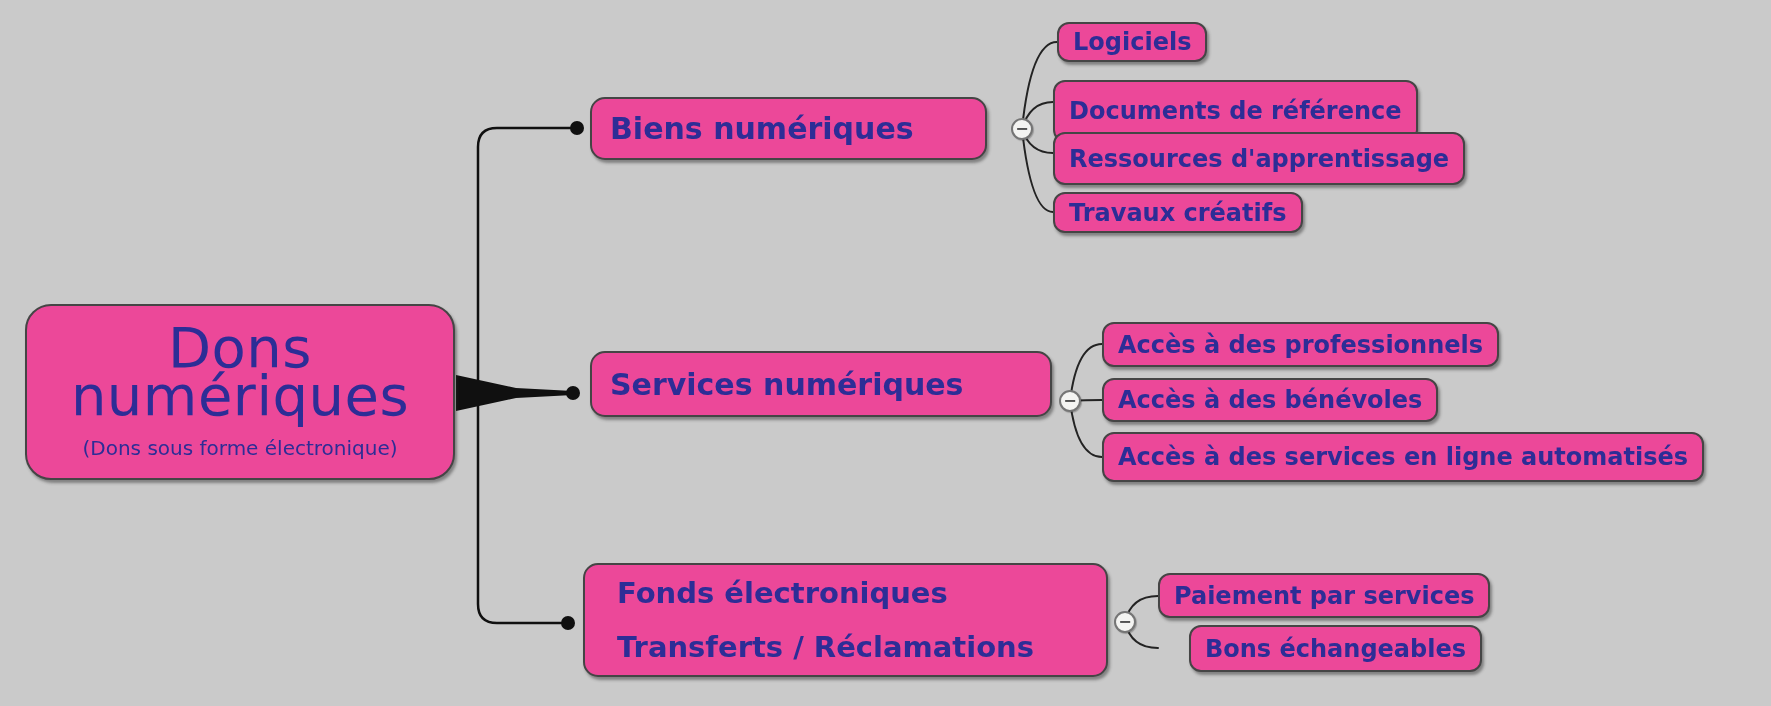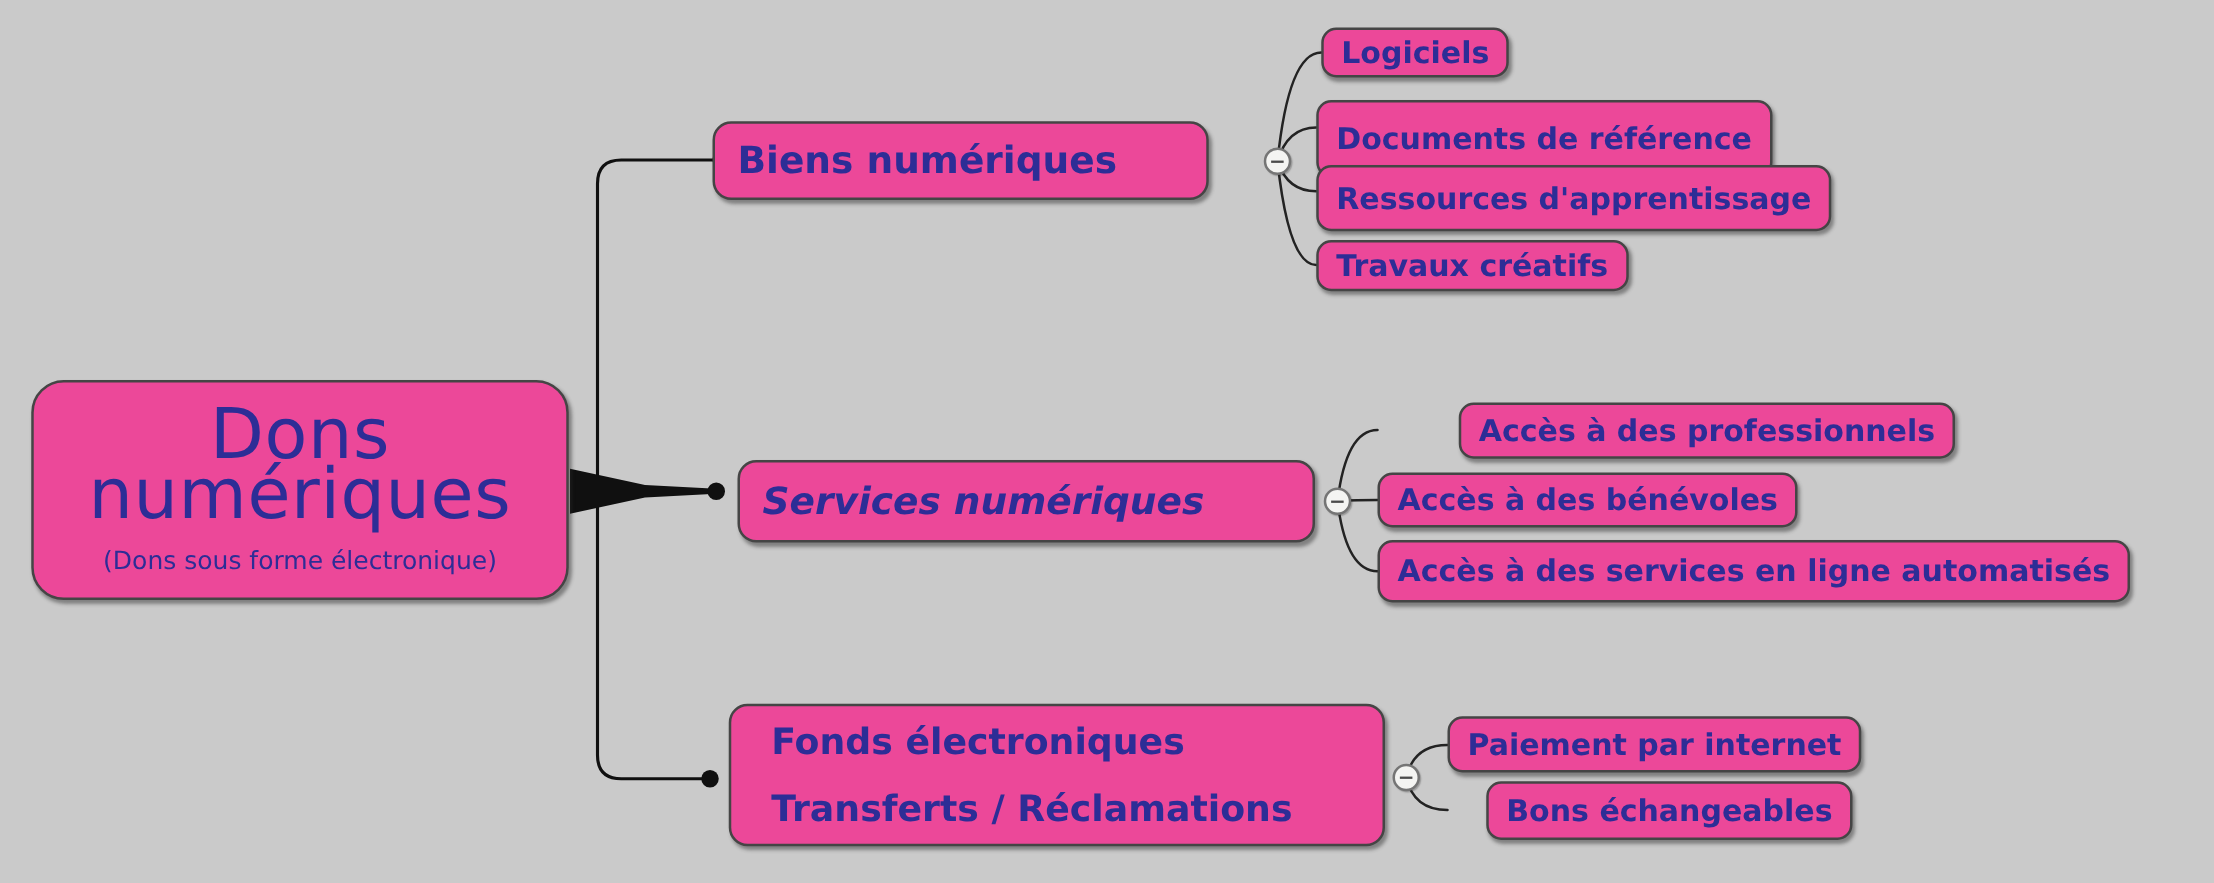--- a/index.html
+++ b/index.html
@@ -106,62 +106,62 @@
       <path d="M 1125 622 Q 1131 648 1158 648"></path>
     </g>
   </svg>
 
   <div class="node root" style="left:25px;top:304px;width:430px;height:176px;">
     <div class="title-line">Dons</div>
     <div class="title-line">numériques</div>
     <div class="subtitle">(Dons sous forme électronique)</div>
   </div>
 
-  <div class="node branch" style="left:570px;top:97px;width:397px;height:63px;">
+  <div class="node branch" style="left:590px;top:97px;width:397px;height:63px;">
     <span>Biens numériques</span>
   </div>
   <div class="collapse-btn" style="left:1011px;top:118px;">
     <span>−</span>
   </div>
   <div class="node child" style="left:1057px;top:22px;height:40px;">
     <span>Logiciels</span>
   </div>
   <div class="node child" style="left:1053px;top:80px;height:62px;">
     <span>Documents de référence</span>
   </div>
   <div class="node child" style="left:1053px;top:132px;height:53px;">
     <span>Ressources d'apprentissage</span>
   </div>
   <div class="node child" style="left:1053px;top:192px;height:41px;">
     <span>Travaux créatifs</span>
   </div>
 
-  <div class="node branch" style="left:590px;top:368px;width:462px;height:66px;font-style:italic;">
+  <div class="node branch" style="left:590px;top:351px;width:462px;height:66px;">
     <span>Services numériques</span>
   </div>
   <div class="collapse-btn" style="left:1059px;top:390px;">
     <span>−</span>
   </div>
-  <div class="node child" style="left:1167px;top:322px;height:45px;">
+  <div class="node child" style="left:1102px;top:322px;height:45px;">
     <span>Accès à des professionnels</span>
   </div>
   <div class="node child" style="left:1102px;top:378px;height:44px;justify-content:flex-end;">
     <span>Accès à des bénévoles</span>
   </div>
   <div class="node child" style="left:1102px;top:432px;height:50px;">
     <span>Accès à des services en ligne automatisés</span>
   </div>
 
   <div class="node branch multi" style="left:583px;top:563px;width:525px;height:114px;">
     <span>Fonds électroniques</span>
     <span>Transferts / Réclamations</span>
   </div>
   <div class="collapse-btn" style="left:1114px;top:611px;">
     <span>−</span>
   </div>
   <div class="node child" style="left:1158px;top:573px;height:45px;">
-    <span>Paiement par internet</span>
+    <span>Paiement par services</span>
   </div>
   <div class="node child" style="left:1158px;top:625px;height:47px;margin-left:31px;">
     <span>Bons échangeables</span>
   </div>
 
 </div>
 
 </body></html>

